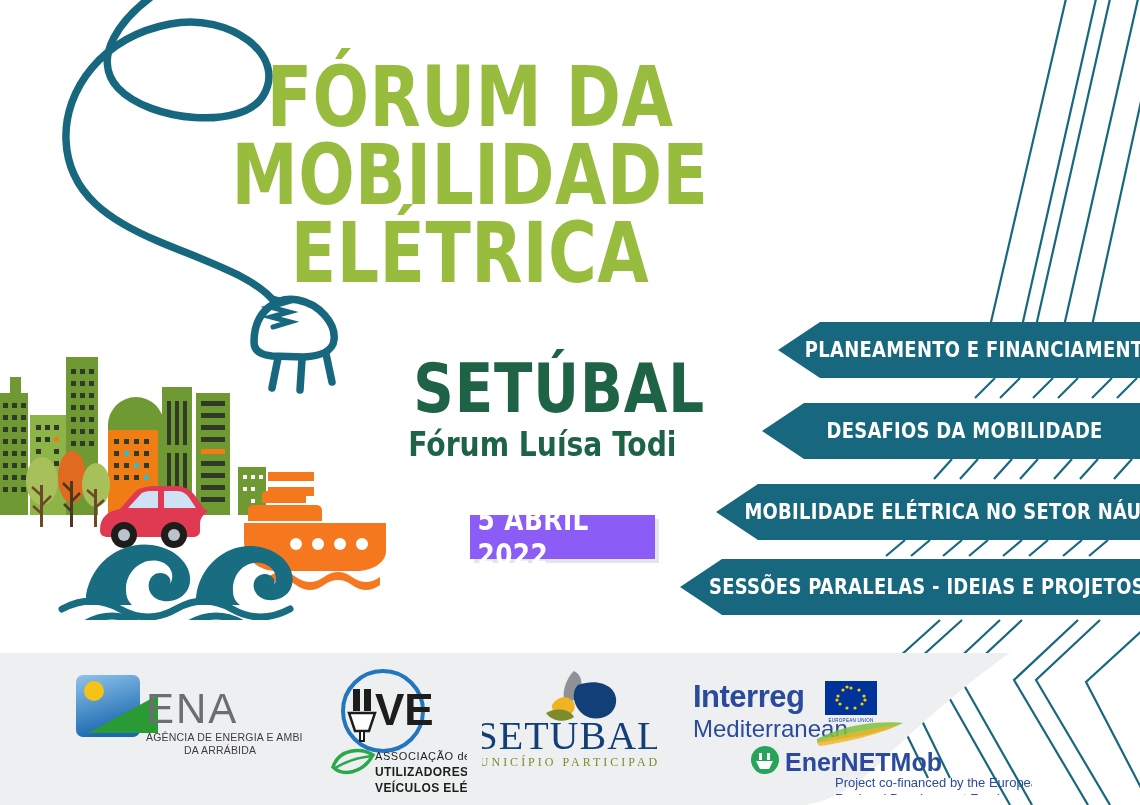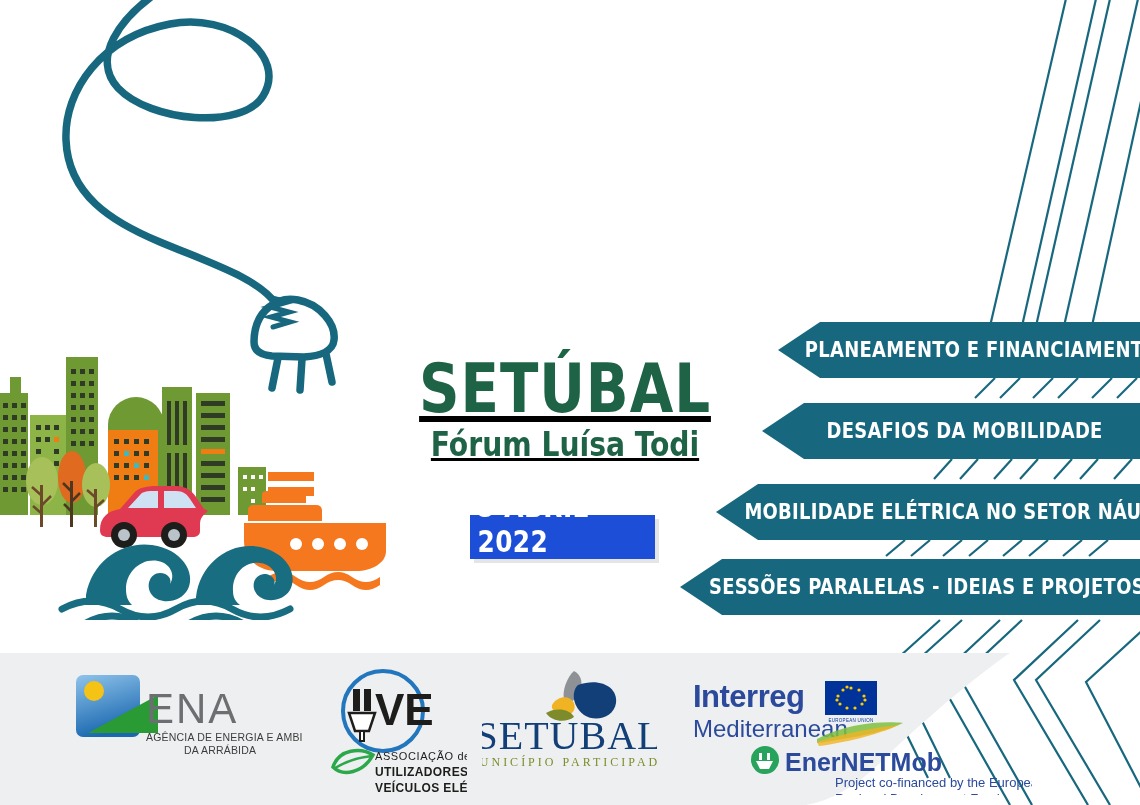--- a/index.html
+++ b/index.html
@@ -17,30 +17,30 @@
 
   
   .headline{position:absolute;left:0;top:58px;width:940px;text-align:center;
     color:#97bc3e;font-weight:bold;line-height:0.93;
     font-family:"Liberation Sans Narrow","DejaVu Sans Condensed","Liberation Sans",sans-serif;
     letter-spacing:0.5px;}
   .headline .l1{display:block;font-size:84px;transform:scaleX(0.88);}
   .headline .l2{display:block;font-size:84px;transform:scaleX(0.88);}
 
   
-  .place{position:absolute;left:400px;top:355px;width:330px;text-align:center;text-decoration:underline;}
+  .place{position:absolute;left:400px;top:355px;width:330px;}
   .place .city{display:block;color:#1f6347;font-weight:bold;font-size:68px;line-height:1;
     font-family:"Liberation Sans Narrow","DejaVu Sans Condensed","Liberation Sans",sans-serif;
     transform:scaleX(0.92);letter-spacing:1px;}
   .place .venue{display:block;color:#1f6347;font-weight:bold;font-size:33px;line-height:1.35;
     font-family:"Liberation Sans Narrow","DejaVu Sans Condensed","Liberation Sans",sans-serif;
     transform:scaleX(0.95);}
   .date-badge{position:absolute;left:470px;top:515px;width:185px;height:44px;
-    background:#1d4ed8;box-shadow:4px 4px 0 rgba(0,0,0,0.10);
-    display:flex;align-items:flex-end;justify-content:center;}
+    background:#8b5cf6;box-shadow:4px 4px 0 rgba(0,0,0,0.10);
+    display:flex;align-items:center;justify-content:center;}
   .date-badge span{color:#ffffff;font-weight:bold;font-size:30px;letter-spacing:0.5px;
     font-family:"Liberation Sans Narrow","DejaVu Sans Condensed","Liberation Sans",sans-serif;
     transform:scaleX(0.92);}
 
   
   .banner{position:absolute;background:#17687f;height:56px;display:flex;align-items:center;
     clip-path:polygon(0 50%, 42px 0, 100% 0, 100% 100%, 42px 100%);}
   .banner .btxt{color:#ffffff;font-weight:bold;font-size:21px;white-space:nowrap;
     font-family:"Liberation Sans Narrow","DejaVu Sans Condensed","Liberation Sans",sans-serif;
     transform:scaleX(0.95);width:100%;text-align:center;padding-left:18px;letter-spacing:0.3px;}
@@ -118,20 +118,24 @@
 
     <g fill="none" stroke="#17687f" stroke-width="7.5" stroke-linecap="round" stroke-linejoin="round">
       <path d="M234 352 C 234 320, 258 306, 278 310 C 300 314, 316 334, 314 350
                C 313 361, 300 366, 284 367 L 252 366 C 240 365, 234 360, 234 352 Z"></path>
       <path d="M258 368 L 252 398"></path>
       <path d="M282 369 L 280 400"></path>
       <path d="M306 364 L 312 392"></path>
     </g>
   </svg>
 
+  <div class="headline">
+    <span class="l1">FÓRUM DA</span>
+    <span class="l2">MOBILIDADE ELÉTRICA</span>
+  </div>
 
   <svg class="city-svg" viewBox="0 0 420 275">
 
     <g>
 
       <rect x="10" y="32" width="11" height="38" fill="#6f9a33"></rect>
       <rect x="-12" y="48" width="40" height="122" fill="#6f9a33"></rect>
       <g fill="#2f3b24">
         <rect x="-6" y="58" width="5" height="5"></rect>
           <rect x="3" y="58" width="5" height="5"></rect>

